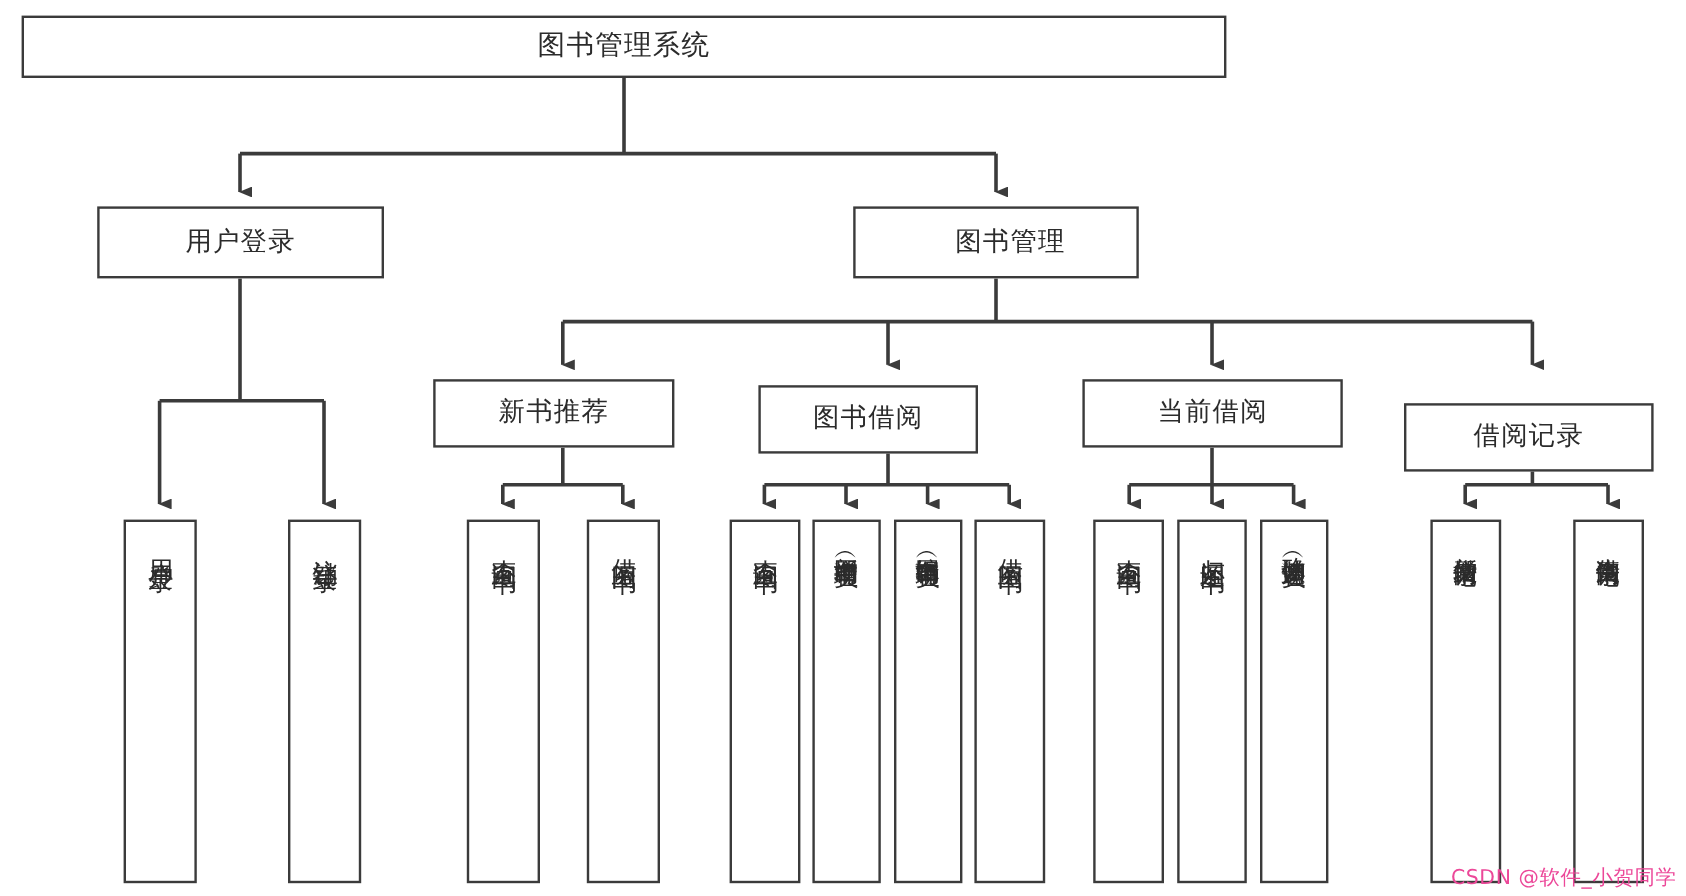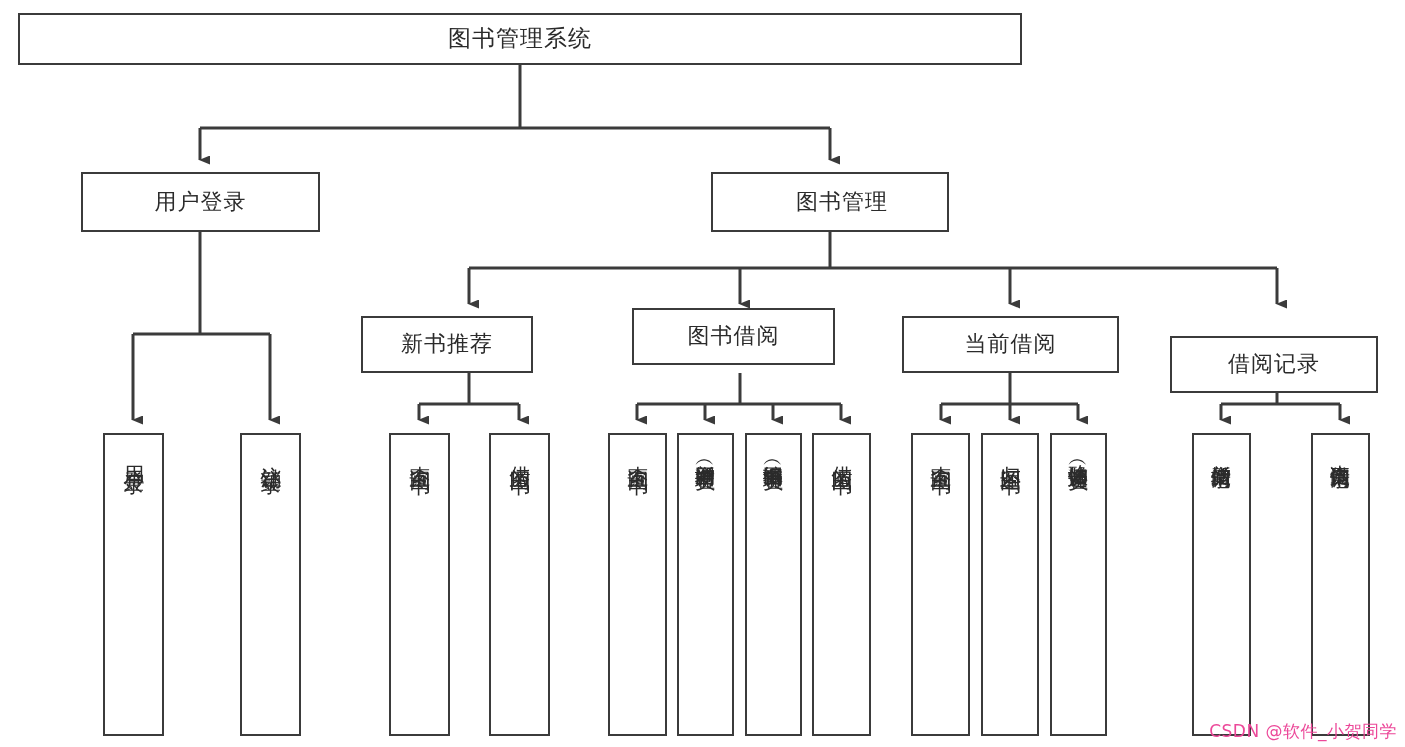--- a/index.html
+++ b/index.html
@@ -114,24 +114,24 @@
     <span class="lbl">图书管理系统</span>
   </div>
 
   <div class="node h" style="left:81px;top:172px;width:239px;height:60px;">
     <span class="lbl">用户登录</span>
   </div>
   <div class="node h" style="left:711px;top:172px;width:238px;height:60px;padding-left:24px;">
     <span class="lbl">图书管理</span>
   </div>
 
-  <div class="node h" style="left:361px;top:316px;width:172px;height:57px;">
+  <div class="node h" style="left:361px;top:316px;width:201px;height:57px;">
     <span class="lbl">新书推荐</span>
   </div>
-  <div class="node h" style="left:632px;top:308px;width:203px;height:57px;">
+  <div class="node h" style="left:632px;top:321px;width:183px;height:57px;">
     <span class="lbl">图书借阅</span>
   </div>
   <div class="node h" style="left:902px;top:316px;width:217px;height:57px;">
     <span class="lbl">当前借阅</span>
   </div>
   <div class="node h" style="left:1170px;top:316px;width:208px;height:57px;margin-top:20px;">
     <span class="lbl">借阅记录</span>
   </div>
 
   <div class="node v" style="left:103px;top:433px;width:61px;height:303px;">

